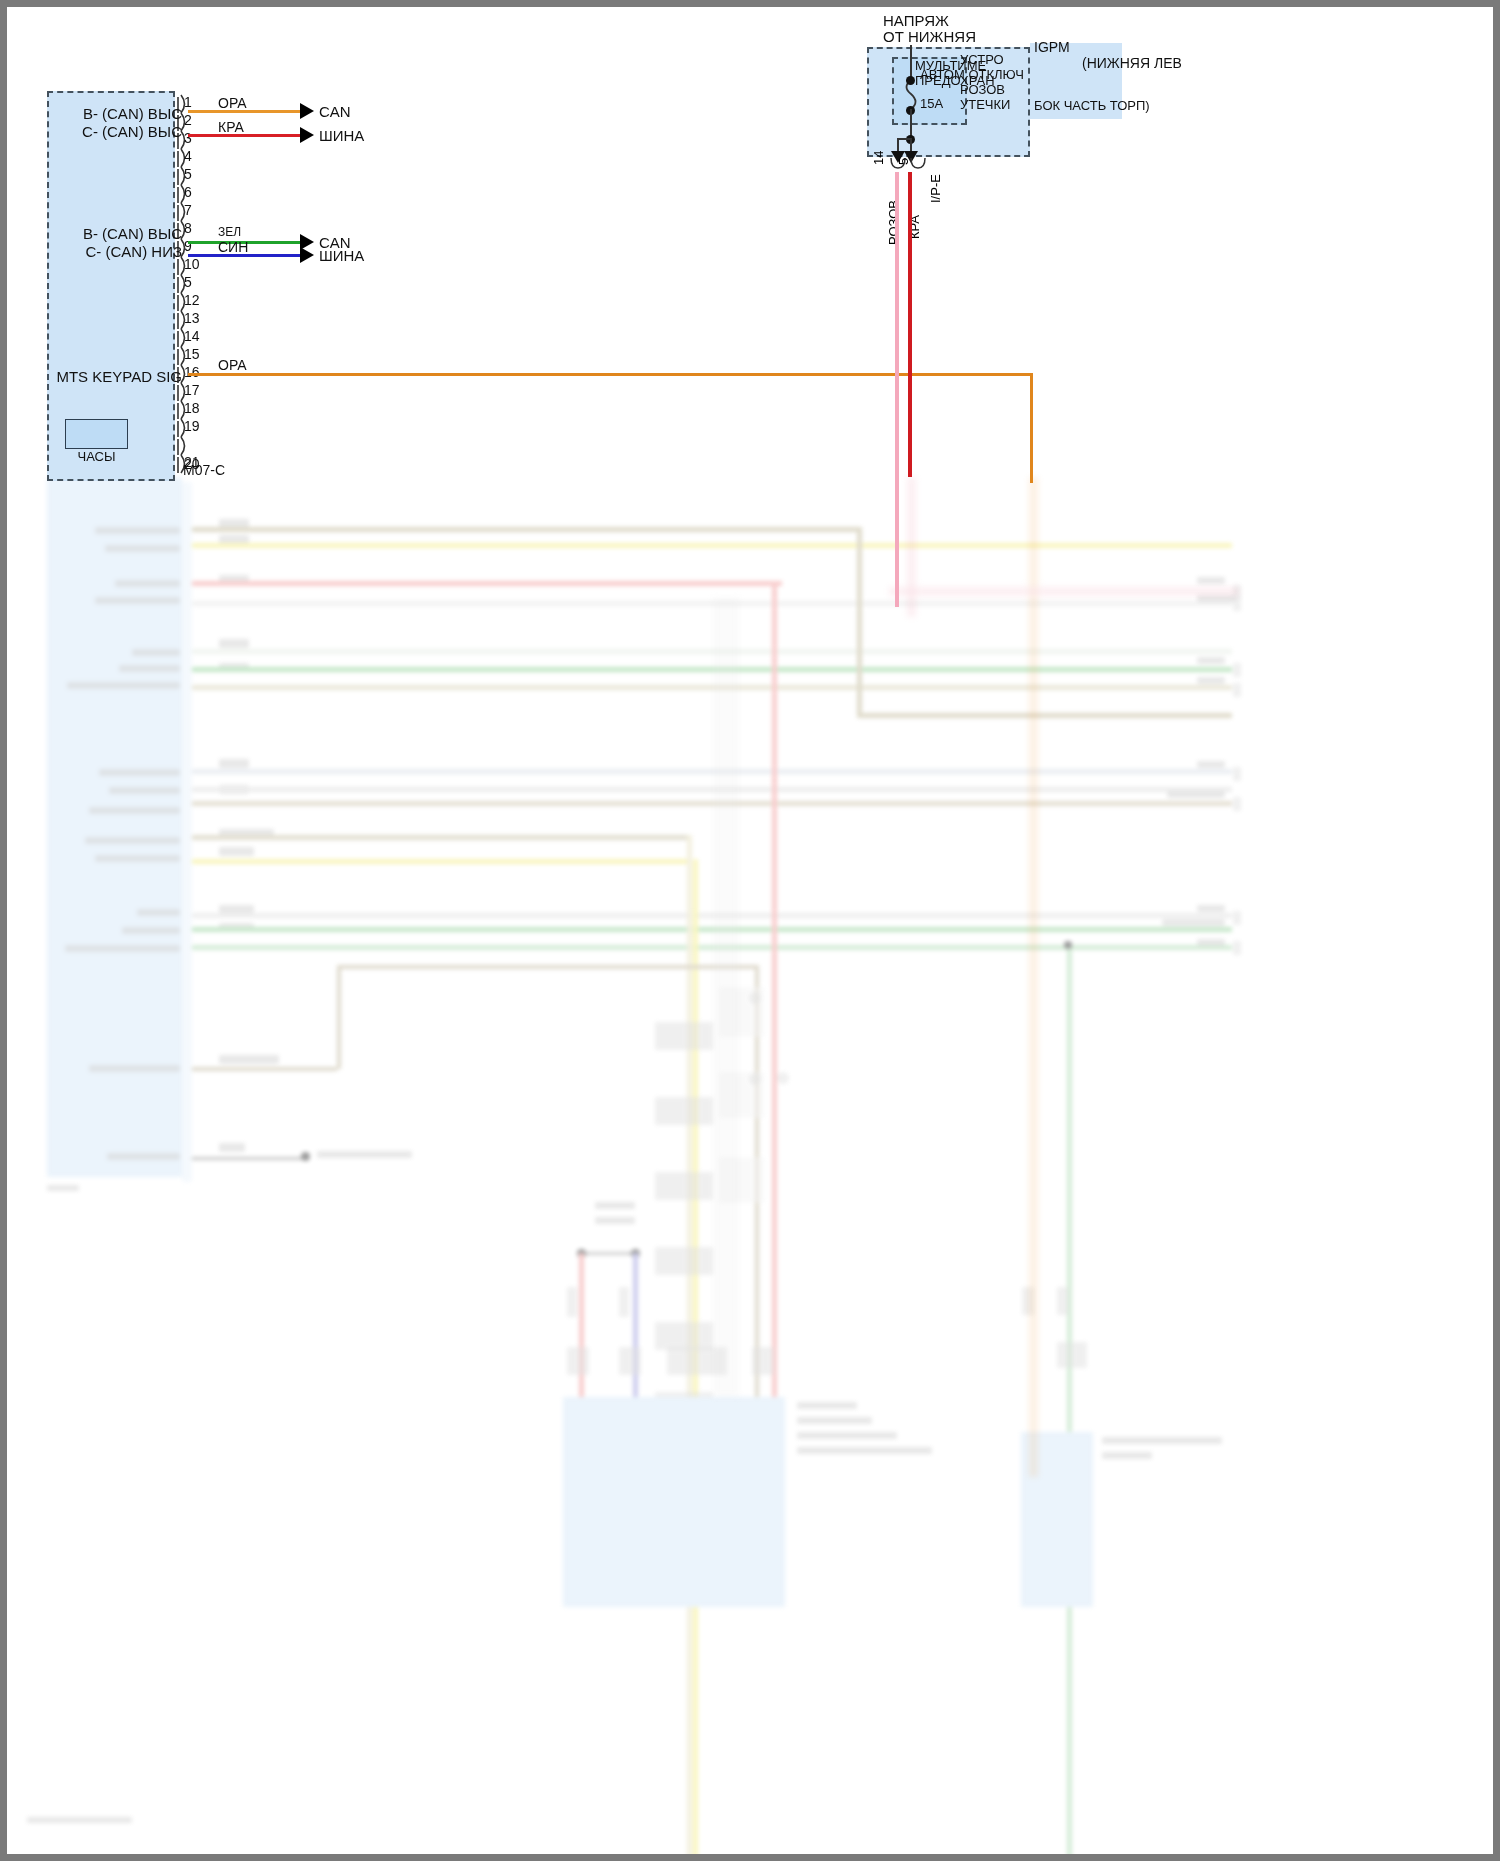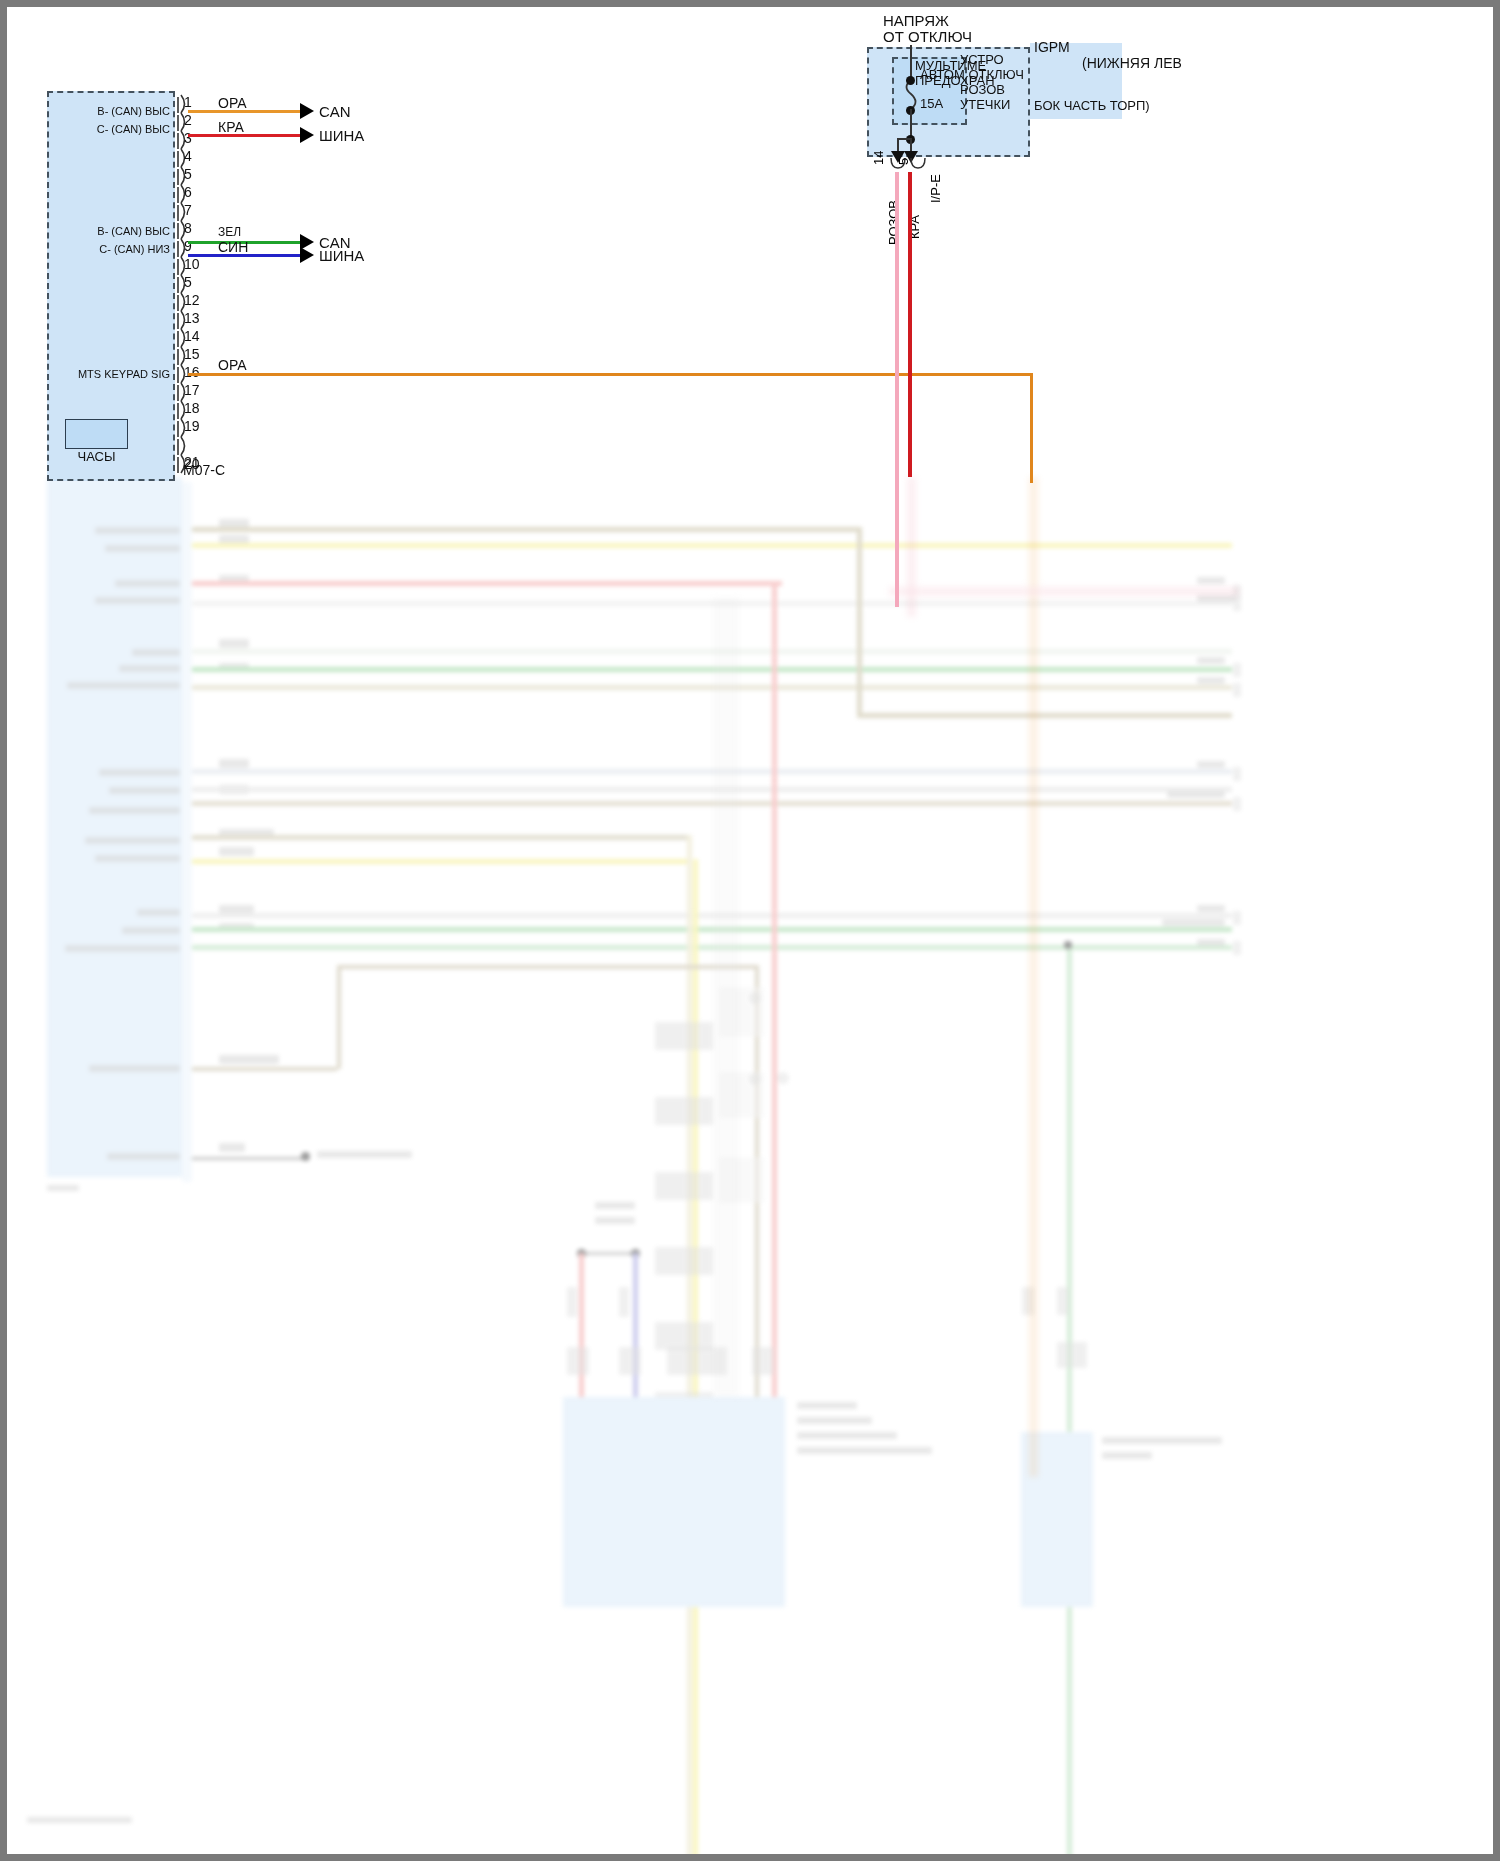--- a/index.html
+++ b/index.html
@@ -25,21 +25,21 @@
   .solidbox{
     position:absolute;border:1.5px solid #2c3e50;background:#bedcf5;
     box-sizing:border-box;
   }
 
   
   .wire{position:absolute;}
   .wh{height:3px;}
   .wv{width:3px;}
   .pinnum{position:absolute;font-size:14px;color:#111;}
-  .pinlabel{position:absolute;font-size:11px;color:#111;text-align:right;white-space:nowrap;}
+  .pinlabel{position:absolute;font-size:15px;color:#111;text-align:right;white-space:nowrap;margin-left:12px;}
 
   .arrow{position:absolute;width:0;height:0;border-top:8px solid transparent;border-bottom:8px solid transparent;border-left:14px solid #000;}
   .arrdown{position:absolute;width:0;height:0;border-left:7px solid transparent;border-right:7px solid transparent;border-top:12px solid #111;}
 
   .dot{position:absolute;width:9px;height:9px;border-radius:50%;background:#111;}
 
   
   #blur-layer{position:absolute;left:0;top:470px;width:1500px;height:1391px;
     filter:blur(2.2px);opacity:.42;}
   #blur-layer2{position:absolute;left:0;top:470px;width:1500px;height:1391px;
@@ -297,21 +297,21 @@
   <div class="wire wh" style="left:181px;top:247px;width:113px;background:#2222c8;"></div>
   <div class="txt" style="position:absolute;left:211px;top:232px;font-size:14px;">СИН</div>
   <div class="arrow" style="left:293px;top:240px;"></div>
   <div class="txt" style="position:absolute;left:312px;top:240px;font-size:15px;">ШИНА</div>
 
   <div class="wire wh" style="left:181px;top:366px;width:845px;background:#e0861c;"></div>
   <div class="txt" style="position:absolute;left:211px;top:350px;font-size:14px;">ОРА</div>
   <div class="wire wv" style="left:1023px;top:366px;width:3px;height:110px;background:#e0861c;"></div>
 
   <div class="txt" style="position:absolute;left:876px;top:5px;font-size:15px;">НАПРЯЖ</div>
-  <div class="txt" style="position:absolute;left:876px;top:21px;font-size:15px;">ОТ ОТКЛЮЧ</div>
+  <div class="txt" style="position:absolute;left:876px;top:21px;font-size:15px;">ОТ НИЖНЯЯ</div>
 
   <div class="module" style="left:860px;top:40px;width:163px;height:110px;"></div>
 
   <div class="innerbox" style="left:885px;top:50px;width:75px;height:68px;"></div>
 
   <div class="txt" style="position:absolute;left:908px;top:52px;font-size:13px;">МУЛЬТИМЕ</div>
   <div class="txt" style="position:absolute;left:908px;top:67px;font-size:13px;">ПРЕДОХРАН</div>
   <div class="txt" style="position:absolute;left:913px;top:90px;font-size:13px;">15A</div>
 
   <div class="innerbox" style="left:1023px;top:36px;width:92px;height:76px;border:none;background:#cfe4f7;"></div>

